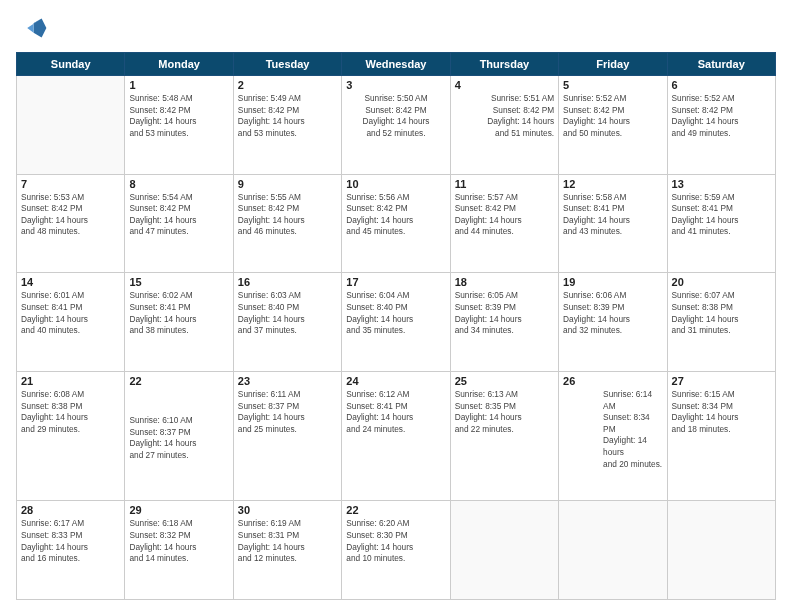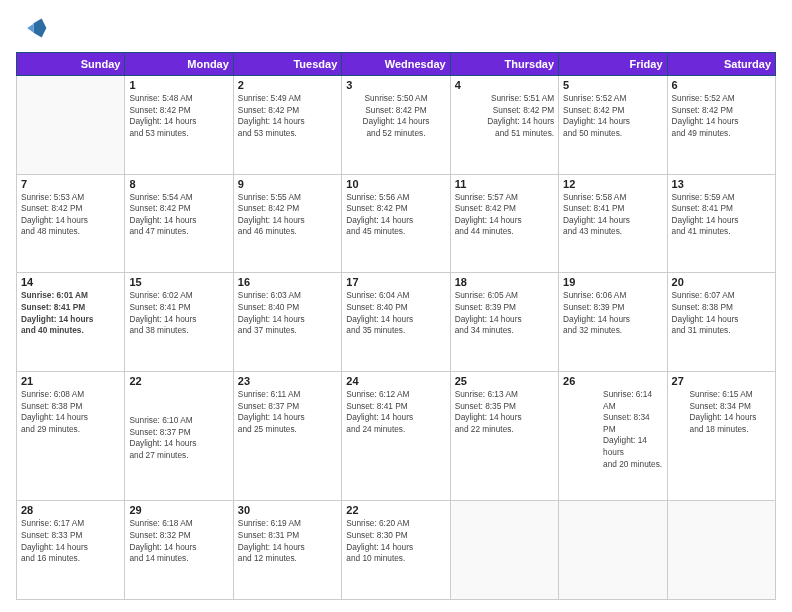--- a/index.html
+++ b/index.html
@@ -51,26 +51,26 @@
       color: #555;
     }
     .calendar {
       flex: 1;
       border: 1px solid #ccc;
       border-collapse: collapse;
       width: 100%;
       table-layout: fixed;
     }
     .calendar th {
-      background-color: #6d28d9;
+      background-color: #0c4a6e;
       color: #fff;
       font-size: 11px;
       font-weight: bold;
       padding: 5px 4px;
-      text-align: right;
+      text-align: center;
       border: 1px solid #1a4f7a;
     }
     .calendar td {
       vertical-align: top;
       border: 1px solid #ccc;
       padding: 3px 4px;
       font-size: 8.5px;
       color: #333;
       background: #fff;
       height: 78px;
@@ -217,21 +217,21 @@
             <span class="day-number">13</span>
             <div class="day-info" style="white-space: pre-line;">Sunrise: 5:59 AM
 Sunset: 8:41 PM
 Daylight: 14 hours
 and 41 minutes.</div>
           </td>
         </tr>
         <tr>
           <td>
             <span class="day-number">14</span>
-            <div class="day-info" style="white-space: pre-line; font-weight: bold;">Sunrise: 6:01 AM
+            <div class="day-info" style="white-space: pre-line;">Sunrise: 6:01 AM
 Sunset: 8:41 PM
 Daylight: 14 hours
 and 40 minutes.</div>
           </td>
           <td>
             <span class="day-number">15</span>
             <div class="day-info" style="white-space: pre-line;">Sunrise: 6:02 AM
 Sunset: 8:41 PM
 Daylight: 14 hours
 and 38 minutes.</div>
@@ -310,21 +310,21 @@
           </td>
           <td>
             <span class="day-number">26</span>
             <div class="day-info" style="white-space: pre-line; margin-left: 40px;">Sunrise: 6:14 AM
 Sunset: 8:34 PM
 Daylight: 14 hours
 and 20 minutes.</div>
           </td>
           <td>
             <span class="day-number">27</span>
-            <div class="day-info" style="white-space: pre-line; margin-left: 18px;">Sunrise: 6:15 AM
+            <div class="day-info" style="white-space: pre-line;">Sunrise: 6:15 AM
 Sunset: 8:34 PM
 Daylight: 14 hours
 and 18 minutes.</div>
           </td>
         </tr>
         <tr>
           <td>
             <span class="day-number">28</span>
             <div class="day-info" style="white-space: pre-line;">Sunrise: 6:17 AM
 Sunset: 8:33 PM

